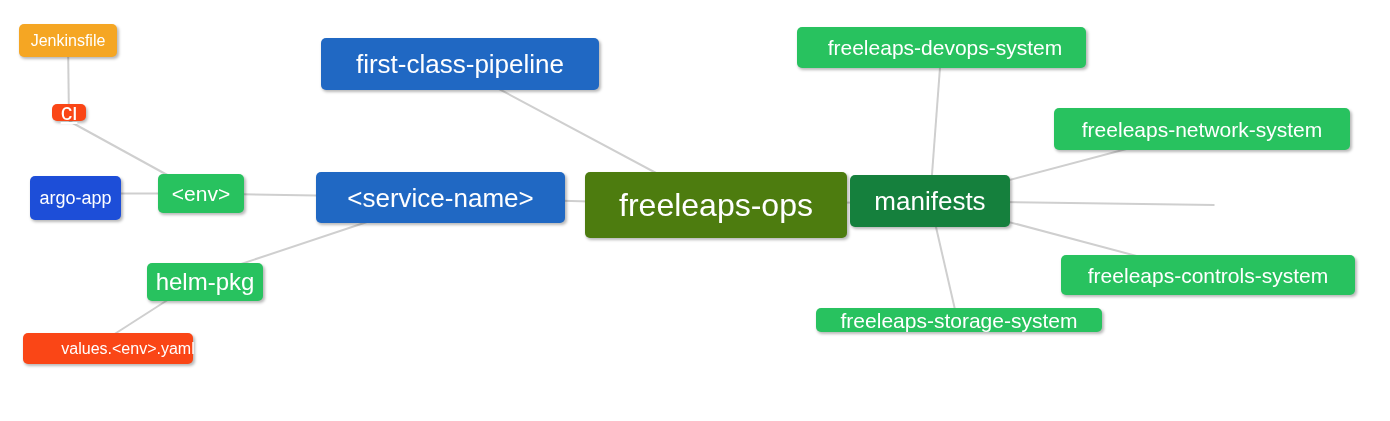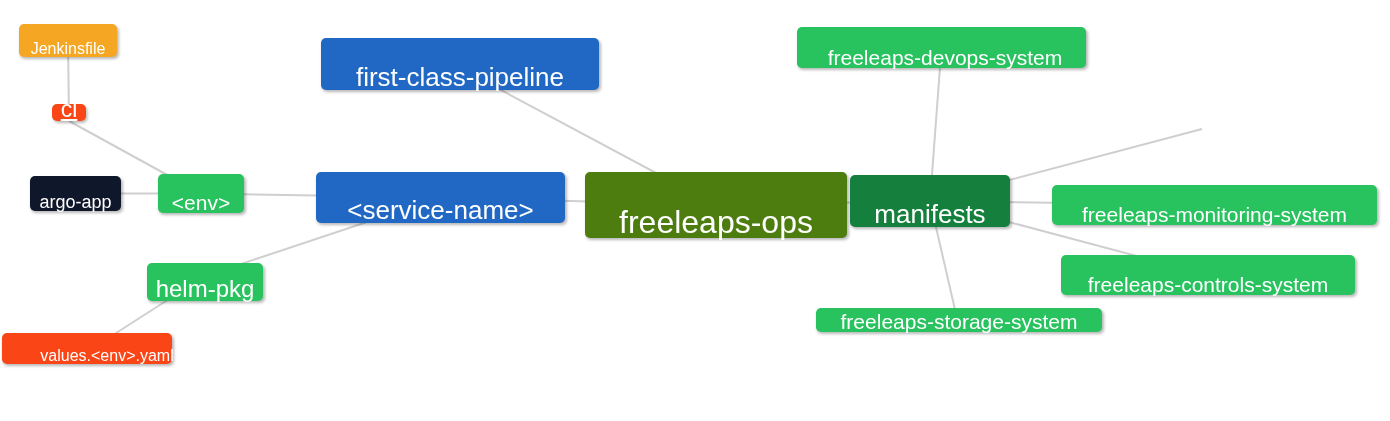--- a/index.html
+++ b/index.html
@@ -18,21 +18,21 @@
   .edges {
     position: absolute;
     left: 0;
     top: 0;
     width: 1390px;
     height: 421px;
   }
   .node {
     position: absolute;
     display: flex;
-    align-items: flex-end;
+    align-items: center;
     justify-content: center;
     color: #ffffff;
     border-radius: 5px;
     box-shadow: 1.5px 2px 3px rgba(0,0,0,0.28);
     white-space: nowrap;
     cursor: default;
     user-select: none;
     box-sizing: border-box;
     line-height: 1;
   }
@@ -72,34 +72,34 @@
     </div>
     <div class="node" style="left: 158px; top: 174px; width: 86px; height: 39px; font-size: 21px; background: rgb(40, 194, 95); color: rgb(255, 255, 255);">
       <span>&lt;env&gt;</span>
     </div>
     <div class="node" style="left: 147px; top: 257px; width: 116px; height: 38px; font-size: 24px; background: rgb(40, 194, 95); color: rgb(255, 255, 255); margin-top: 6px;">
       <span>helm-pkg</span>
     </div>
     <div class="node" style="left: 52px; top: 104px; width: 34px; height: 17px; font-size: 23px; background: rgb(250, 70, 22); color: rgb(255, 255, 255); text-decoration: underline;">
       <span>ci</span>
     </div>
-    <div class="node" style="left: 30px; top: 176px; width: 91px; height: 35px; font-size: 18px; background: #0f172a; color: rgb(255, 255, 255);">
+    <div class="node" style="left: 30px; top: 176px; width: 91px; height: 44px; font-size: 18px; background: #1d4ed8; color: rgb(255, 255, 255);">
       <span>argo-app</span>
     </div>
     <div class="node" style="left: 19px; top: 24px; width: 98px; height: 33px; font-size: 16px; background: rgb(245, 166, 35); color: rgb(255, 255, 255);">
       <span>Jenkinsfile</span>
     </div>
-    <div class="node" style="left: 2px; top: 333px; width: 170px; height: 31px; font-size: 16px; background: rgb(250, 70, 22); color: rgb(255, 255, 255); padding-left: 40px;">
+    <div class="node" style="left: 23px; top: 333px; width: 170px; height: 31px; font-size: 16px; background: rgb(250, 70, 22); color: rgb(255, 255, 255); padding-left: 40px;">
       <span>values.&lt;env&gt;.yaml</span>
     </div>
     <div class="node" style="left: 797px; top: 27px; width: 289px; height: 41px; font-size: 21px; background: rgb(40, 194, 95); color: rgb(255, 255, 255); padding-left: 7px;">
       <span>freeleaps-devops-system</span>
     </div>
-    <div class="node" style="left: 1052px; top: 185px; width: 325px; height: 40px; font-size: 21px; background: rgb(40, 194, 95); color: rgb(255, 255, 255);">
-      <span>freeleaps-monitoring-system</span>
+    <div class="node" style="left: 1054px; top: 108px; width: 296px; height: 42px; font-size: 21px; background: rgb(40, 194, 95); color: rgb(255, 255, 255);">
+      <span>freeleaps-network-system</span>
     </div>
     <div class="node" style="left: 1061px; top: 255px; width: 294px; height: 40px; font-size: 21px; background: rgb(40, 194, 95); color: rgb(255, 255, 255);">
       <span>freeleaps-controls-system</span>
     </div>
     <div class="node" style="left: 816px; top: 308px; width: 286px; height: 24px; font-size: 21px; background: rgb(40, 194, 95); color: rgb(255, 255, 255);">
       <span>freeleaps-storage-system</span>
     </div>
   </div>
 
 </body></html>

